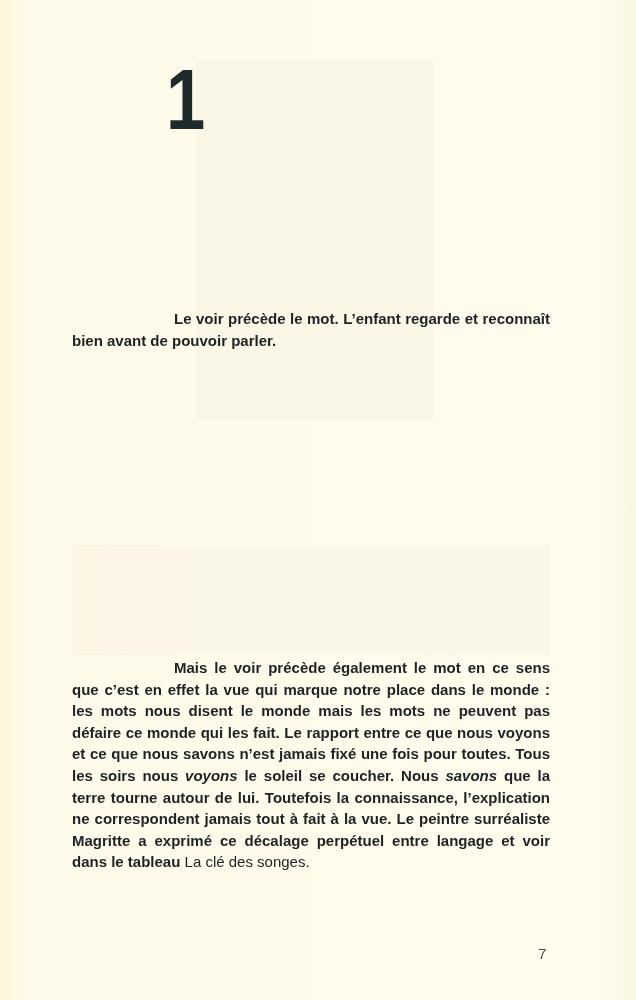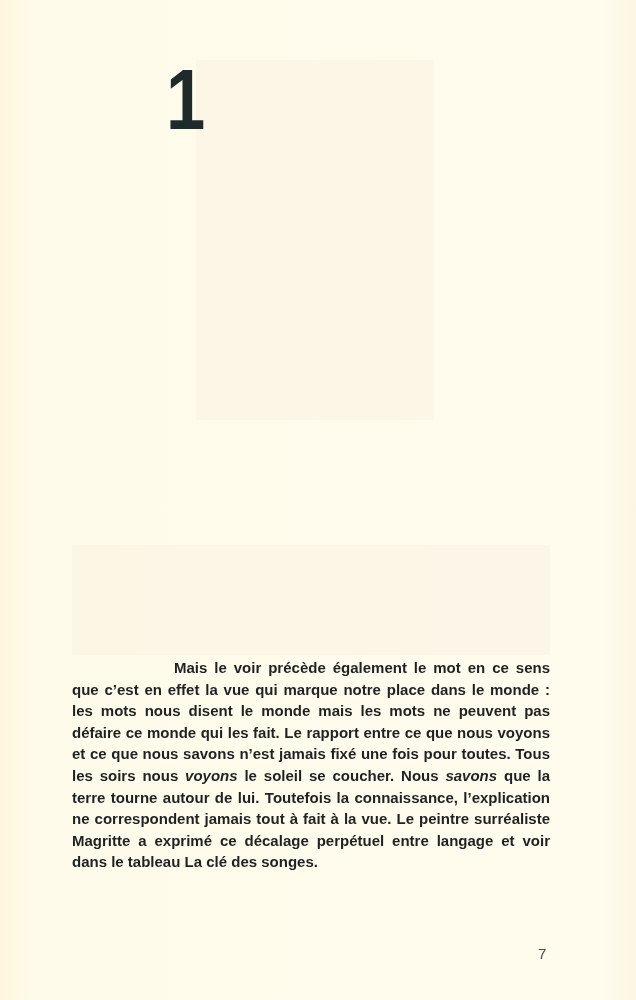--- a/index.html
+++ b/index.html
@@ -57,40 +57,43 @@
       top: 308px;
     }
     .para-2 {
       top: 657px;
     }
     .ital {
       font-style: italic;
       font-weight: bold;
     }
     .roman {
-      font-weight: bold;
+      font-weight: normal;
     }
     .page-number {
       position: absolute;
       left: 538px;
       top: 945px;
       font-size: 15px;
       color: #4a4d4e;
       font-weight: normal;
     }
   </style>
 </head>
 <body>
 
 <div class="page">
 
   <div class="show-through" style="left:196px;top:60px;width:238px;height:360px;"></div>
   <div class="show-through" style="left:72px;top:545px;width:478px;height:110px;"></div>
 
   <div class="chapter-number">1</div>
 
+  <div class="text-block para-1">
+    <p><span>Le voir précède le mot. L’enfant regarde et reconnaît bien avant de pouvoir parler.</span></p>
+  </div>
 
   <div class="text-block para-2">
     <p><span>Mais le voir précède également le mot en ce sens que c’est en effet la vue qui marque notre place dans le monde : les mots nous disent le monde mais les mots ne peuvent pas défaire ce monde qui les fait. Le rapport entre ce que nous voyons et ce que nous savons n’est jamais fixé une fois pour toutes. Tous les soirs nous </span><span class="ital">voyons</span><span> le soleil se coucher. Nous </span><span class="ital">savons</span><span> que la terre tourne autour de lui. Toutefois la connaissance, l’explication ne correspondent jamais tout à fait à la vue. Le peintre surréaliste Magritte a exprimé ce décalage perpétuel entre langage et voir dans le tableau</span><span class="roman"> La clé des songes.</span></p>
   </div>
 
   <div class="page-number">7</div>
 </div>
 
 </body></html>

